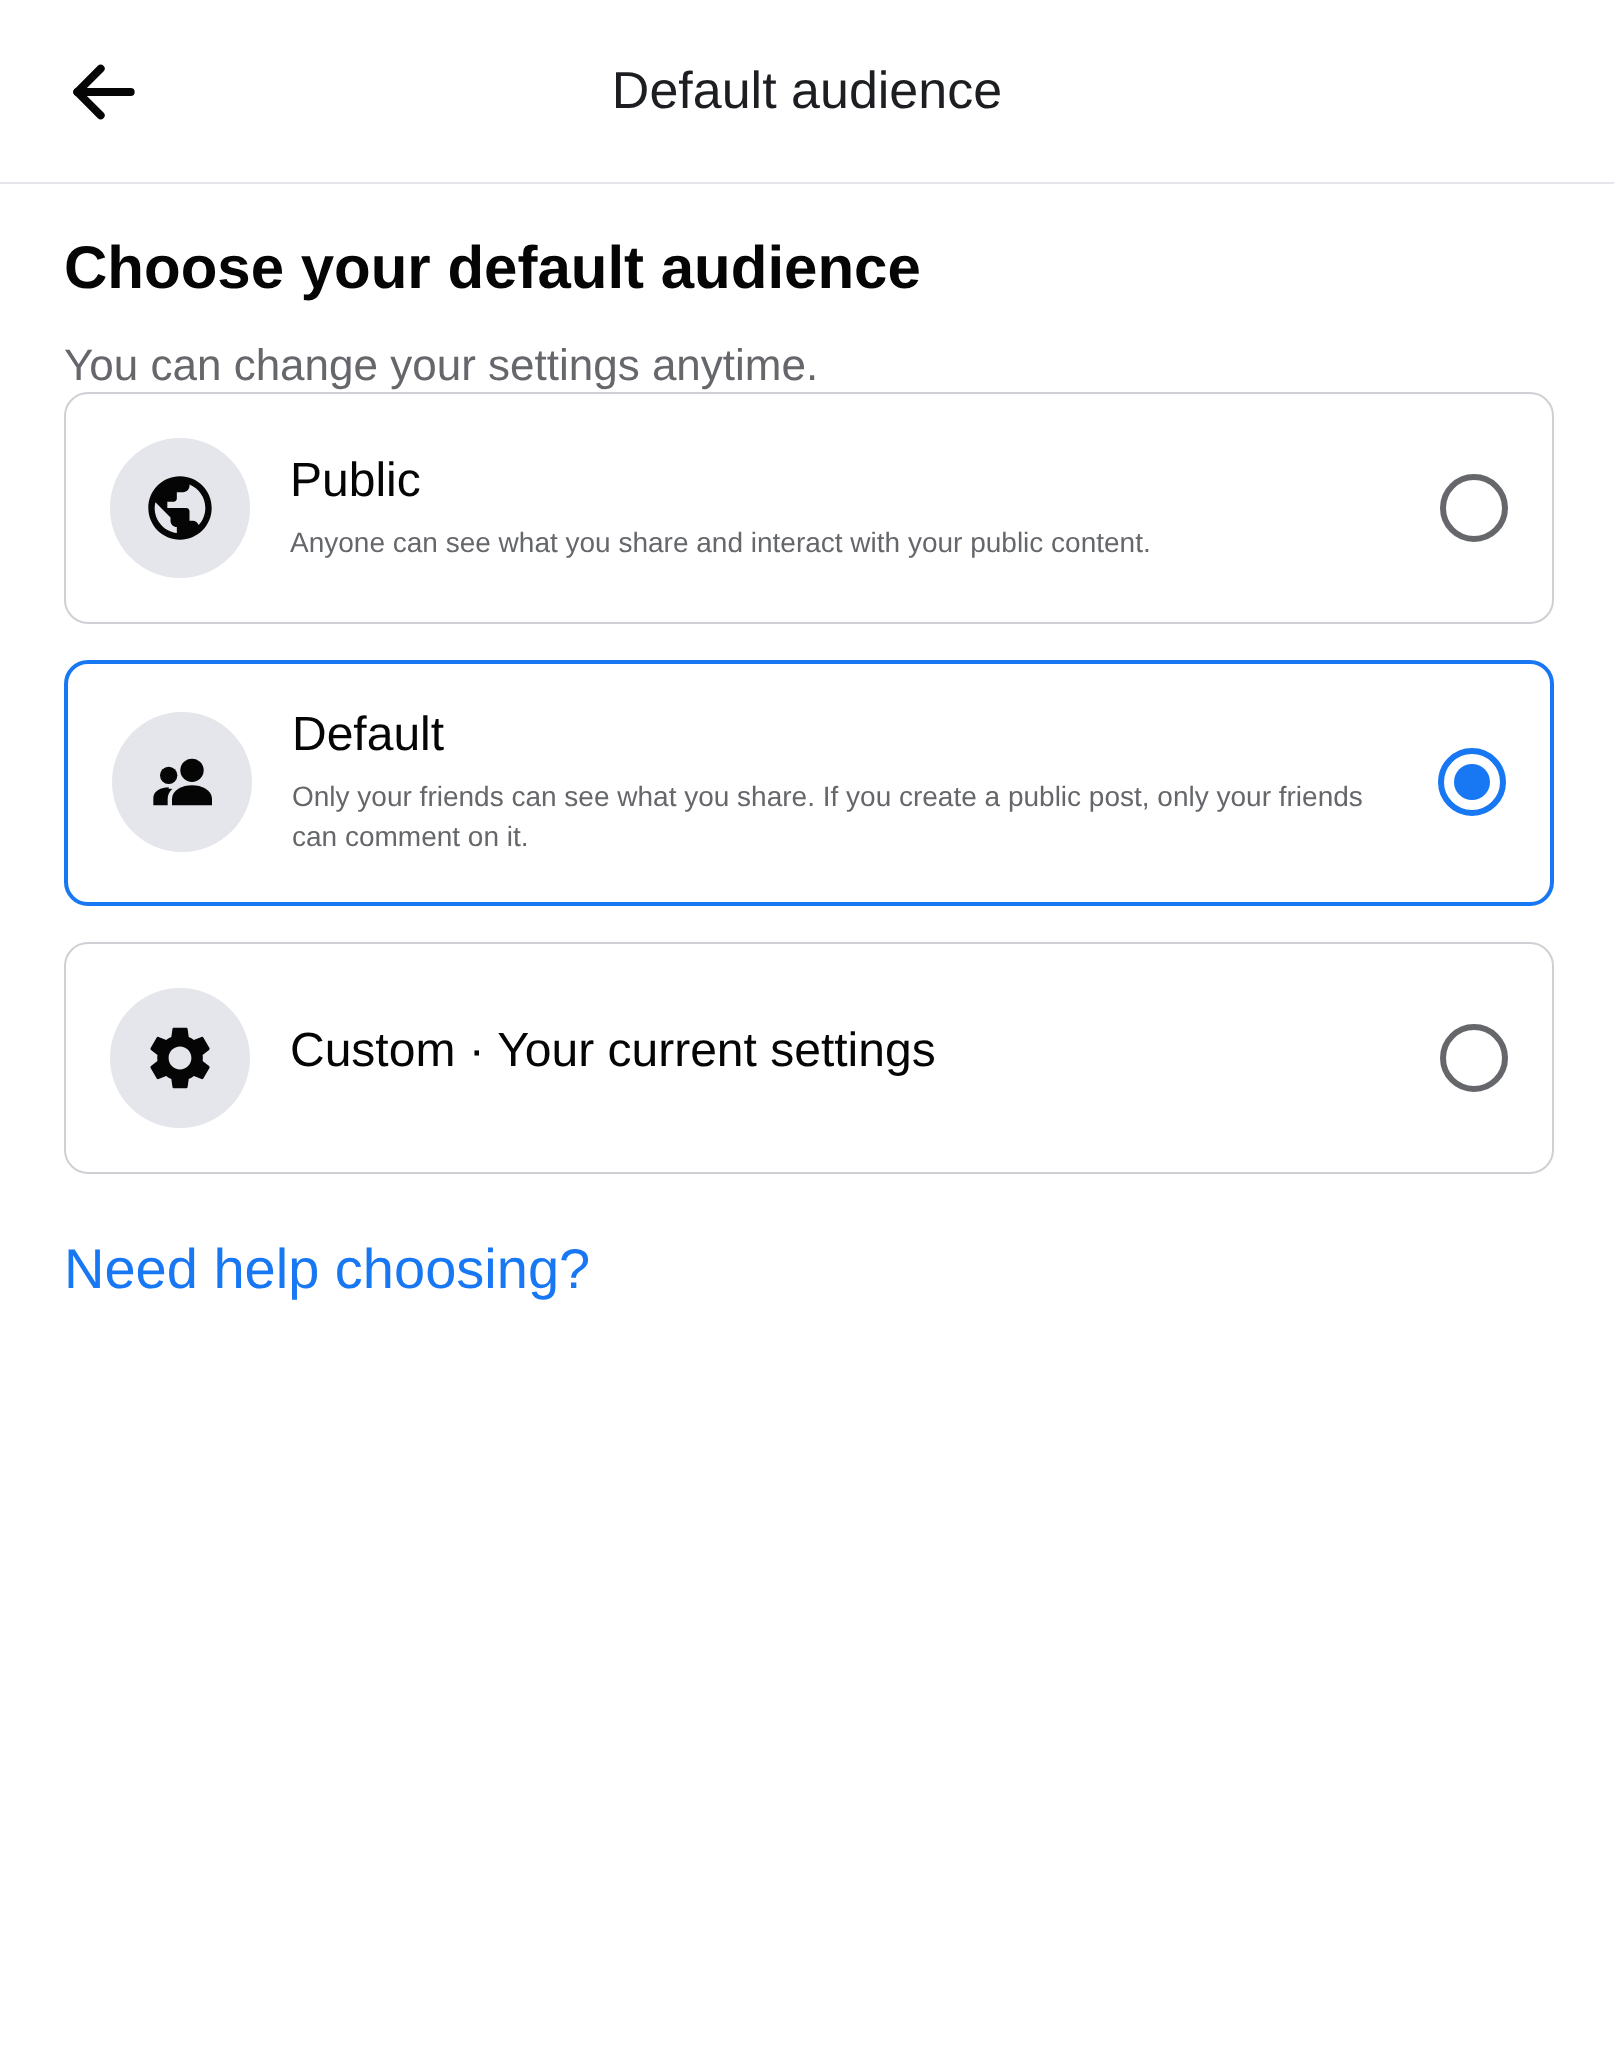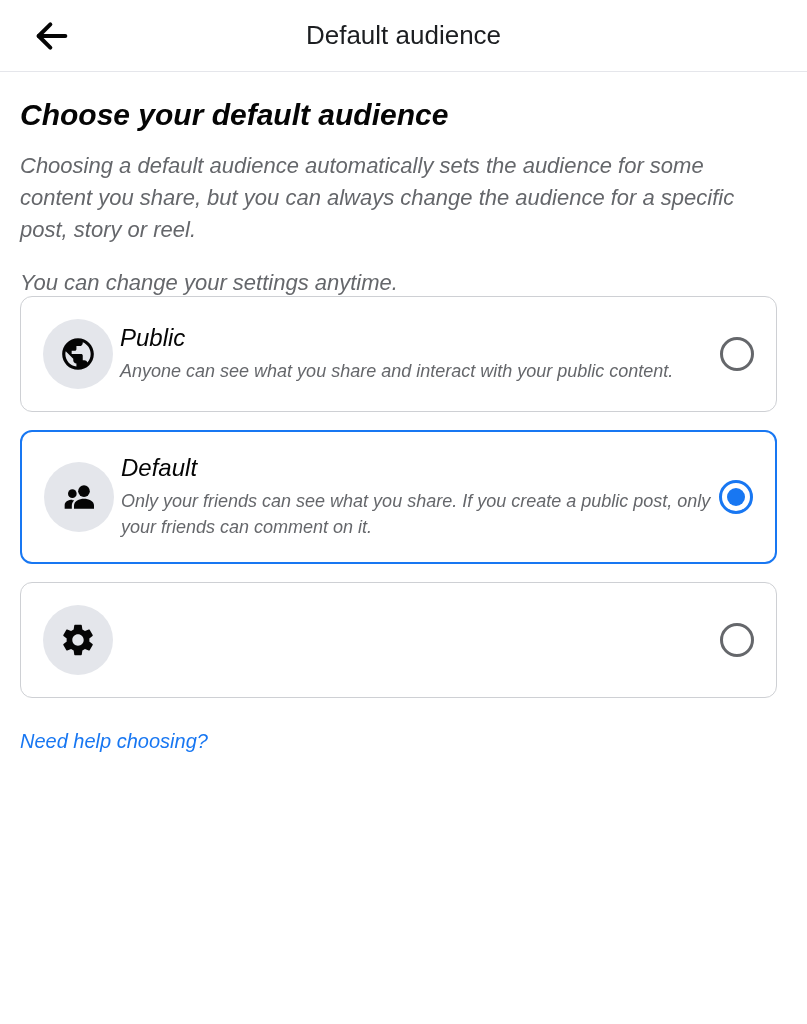--- a/index.html
+++ b/index.html
@@ -1,18 +1,18 @@
 <!DOCTYPE html>
 <html><head>
 <meta charset="utf-8">
 <style>
   * { box-sizing: border-box; margin: 0; padding: 0; }
   html, body { width: 807px; min-height: 1024px; font-family: -apple-system, BlinkMacSystemFont, "Segoe UI", Helvetica, Arial, sans-serif; background: #fff; color: #050505; }
   .topbar {
-    height: 72px;
+    height: 92px;
     display: flex;
     align-items: center;
     border-bottom: 1px solid #e5e6eb;
     position: relative;
   }
   .back-btn {
     position: absolute;
     left: 28px;
     top: 50%;
     transform: translateY(-50%);
@@ -20,21 +20,21 @@
     display: flex; align-items: center; justify-content: center;
     cursor: pointer;
   }
   .topbar-title {
     flex: 1;
     text-align: center;
     font-size: 26px;
     font-weight: 500;
     color: #1c1e21;
   }
-  .content { padding: 26px 30px 0 20px; font-style: italic; }
+  .content { padding: 26px 30px 0 32px; }
   .heading {
     font-size: 30px;
     font-weight: 700;
     color: #050505;
     margin-bottom: 18px;
   }
   .desc {
     font-size: 22px;
     line-height: 1.45;
     color: #65676b;
@@ -43,21 +43,21 @@
   .subdesc {
     font-size: 22px;
     color: #65676b;
   }
   .option {
     border: 1px solid #ced0d4;
     border-radius: 12px;
     padding: 22px 22px 22px 22px;
     display: flex;
     align-items: center;
-    gap: 7px;
+    gap: 20px;
     margin-bottom: 18px;
     cursor: pointer;
     background: #fff;
   }
   .option.selected {
     border: 2.5px solid #1877f2;
   }
   .opt-icon {
     width: 70px; height: 70px;
     min-width: 70px;
@@ -67,21 +67,21 @@
     color: #050505;
   }
   .opt-body { flex: 1; }
   .opt-title {
     font-size: 24px;
     font-weight: 500;
     color: #050505;
     margin-bottom: 6px;
   }
   .opt-sub {
-    font-size: 18px;
+    font-size: 14px;
     line-height: 1.45;
     color: #65676b;
   }
   .radio {
     width: 34px; height: 34px;
     min-width: 34px;
     border-radius: 50%;
     border: 3px solid #65676b;
     display: flex; align-items: center; justify-content: center;
   }
@@ -90,42 +90,41 @@
   }
   .radio.checked::after {
     content: "";
     width: 18px; height: 18px;
     border-radius: 50%;
     background: #1877f2;
   }
   .help-link {
     display: inline-block;
     margin-top: 14px;
-    font-size: 20px;
+    font-size: 28px;
     color: #1877f2;
     text-decoration: none;
     cursor: pointer;
   }
 </style>
 </head>
 <body>
 
 <div class="topbar">
   <div class="back-btn">
     <svg width="40" height="40" viewBox="0 0 24 24" fill="none" stroke="#050505" stroke-width="2.4" stroke-linecap="round" stroke-linejoin="round">
       <line x1="20" y1="12" x2="4" y2="12"></line>
       <polyline points="11 5 4 12 11 19"></polyline>
     </svg>
   </div>
   <div class="topbar-title">Default audience</div>
 </div>
 
 <div class="content">
   <h1 class="heading">Choose your default audience</h1>
-  <p class="desc">Choosing a default audience automatically sets the audience for some content you share, but you can always change the audience for a specific post, story or reel.</p>
   <p class="subdesc">You can change your settings anytime.</p>
 
   
   <div class="option">
     <div class="opt-icon">
       <svg width="38" height="38" viewBox="0 0 24 24" fill="#050505">
         <path d="M12 2C6.48 2 2 6.48 2 12s4.48 10 10 10 10-4.48 10-10S17.52 2 12 2zm-1 17.93c-3.94-.49-7-3.86-7-7.93 0-.62.09-1.22.25-1.79L9 15v1c0 1.1.9 2 2 2v1.93zm6.9-2.54c-.26-.81-1-1.39-1.9-1.39h-1v-3c0-.55-.45-1-1-1H8v-2h2c.55 0 1-.45 1-1V7h2c1.1 0 2-.9 2-2v-.41C17.92 5.77 20 8.65 20 12c0 2.08-.8 3.97-2.1 5.39z"></path>
       </svg>
     </div>
     <div class="opt-body">
@@ -153,18 +152,19 @@
   </div>
 
   
   <div class="option">
     <div class="opt-icon">
       <svg width="38" height="38" viewBox="0 0 24 24" fill="#050505">
         <path d="M19.14 12.94c.04-.31.06-.63.06-.94s-.02-.63-.06-.94l2.03-1.58c.18-.14.23-.4.12-.61l-1.92-3.32c-.12-.21-.37-.29-.59-.21l-2.39.96c-.5-.38-1.04-.7-1.63-.94l-.36-2.54c-.03-.23-.23-.4-.47-.4h-3.84c-.24 0-.44.17-.47.4l-.36 2.54c-.59.24-1.13.56-1.63.94l-2.39-.96c-.22-.08-.47 0-.59.21L2.73 8.87c-.11.21-.06.47.12.61l2.03 1.58c-.04.31-.06.63-.06.94s.02.63.06.94l-2.03 1.58c-.18.14-.23.4-.12.61l1.92 3.32c.12.21.37.29.59.21l2.39-.96c.5.38 1.04.7 1.63.94l.36 2.54c.03.23.23.4.47.4h3.84c.24 0 .44-.17.47-.4l.36-2.54c.59-.24 1.13-.56 1.63-.94l2.39.96c.22.08.47 0 .59-.21l1.92-3.32c.11-.21.06-.47-.12-.61l-2.03-1.58zM12 15.6c-1.99 0-3.6-1.61-3.6-3.6s1.61-3.6 3.6-3.6 3.6 1.61 3.6 3.6-1.61 3.6-3.6 3.6z"></path>
       </svg>
     </div>
     <div class="opt-body">
+      <div class="opt-title">Custom · Your current settings</div>
     </div>
     <div class="radio"></div>
   </div>
 
   <a class="help-link">Need help choosing?</a>
 </div>
 
 </body></html>

